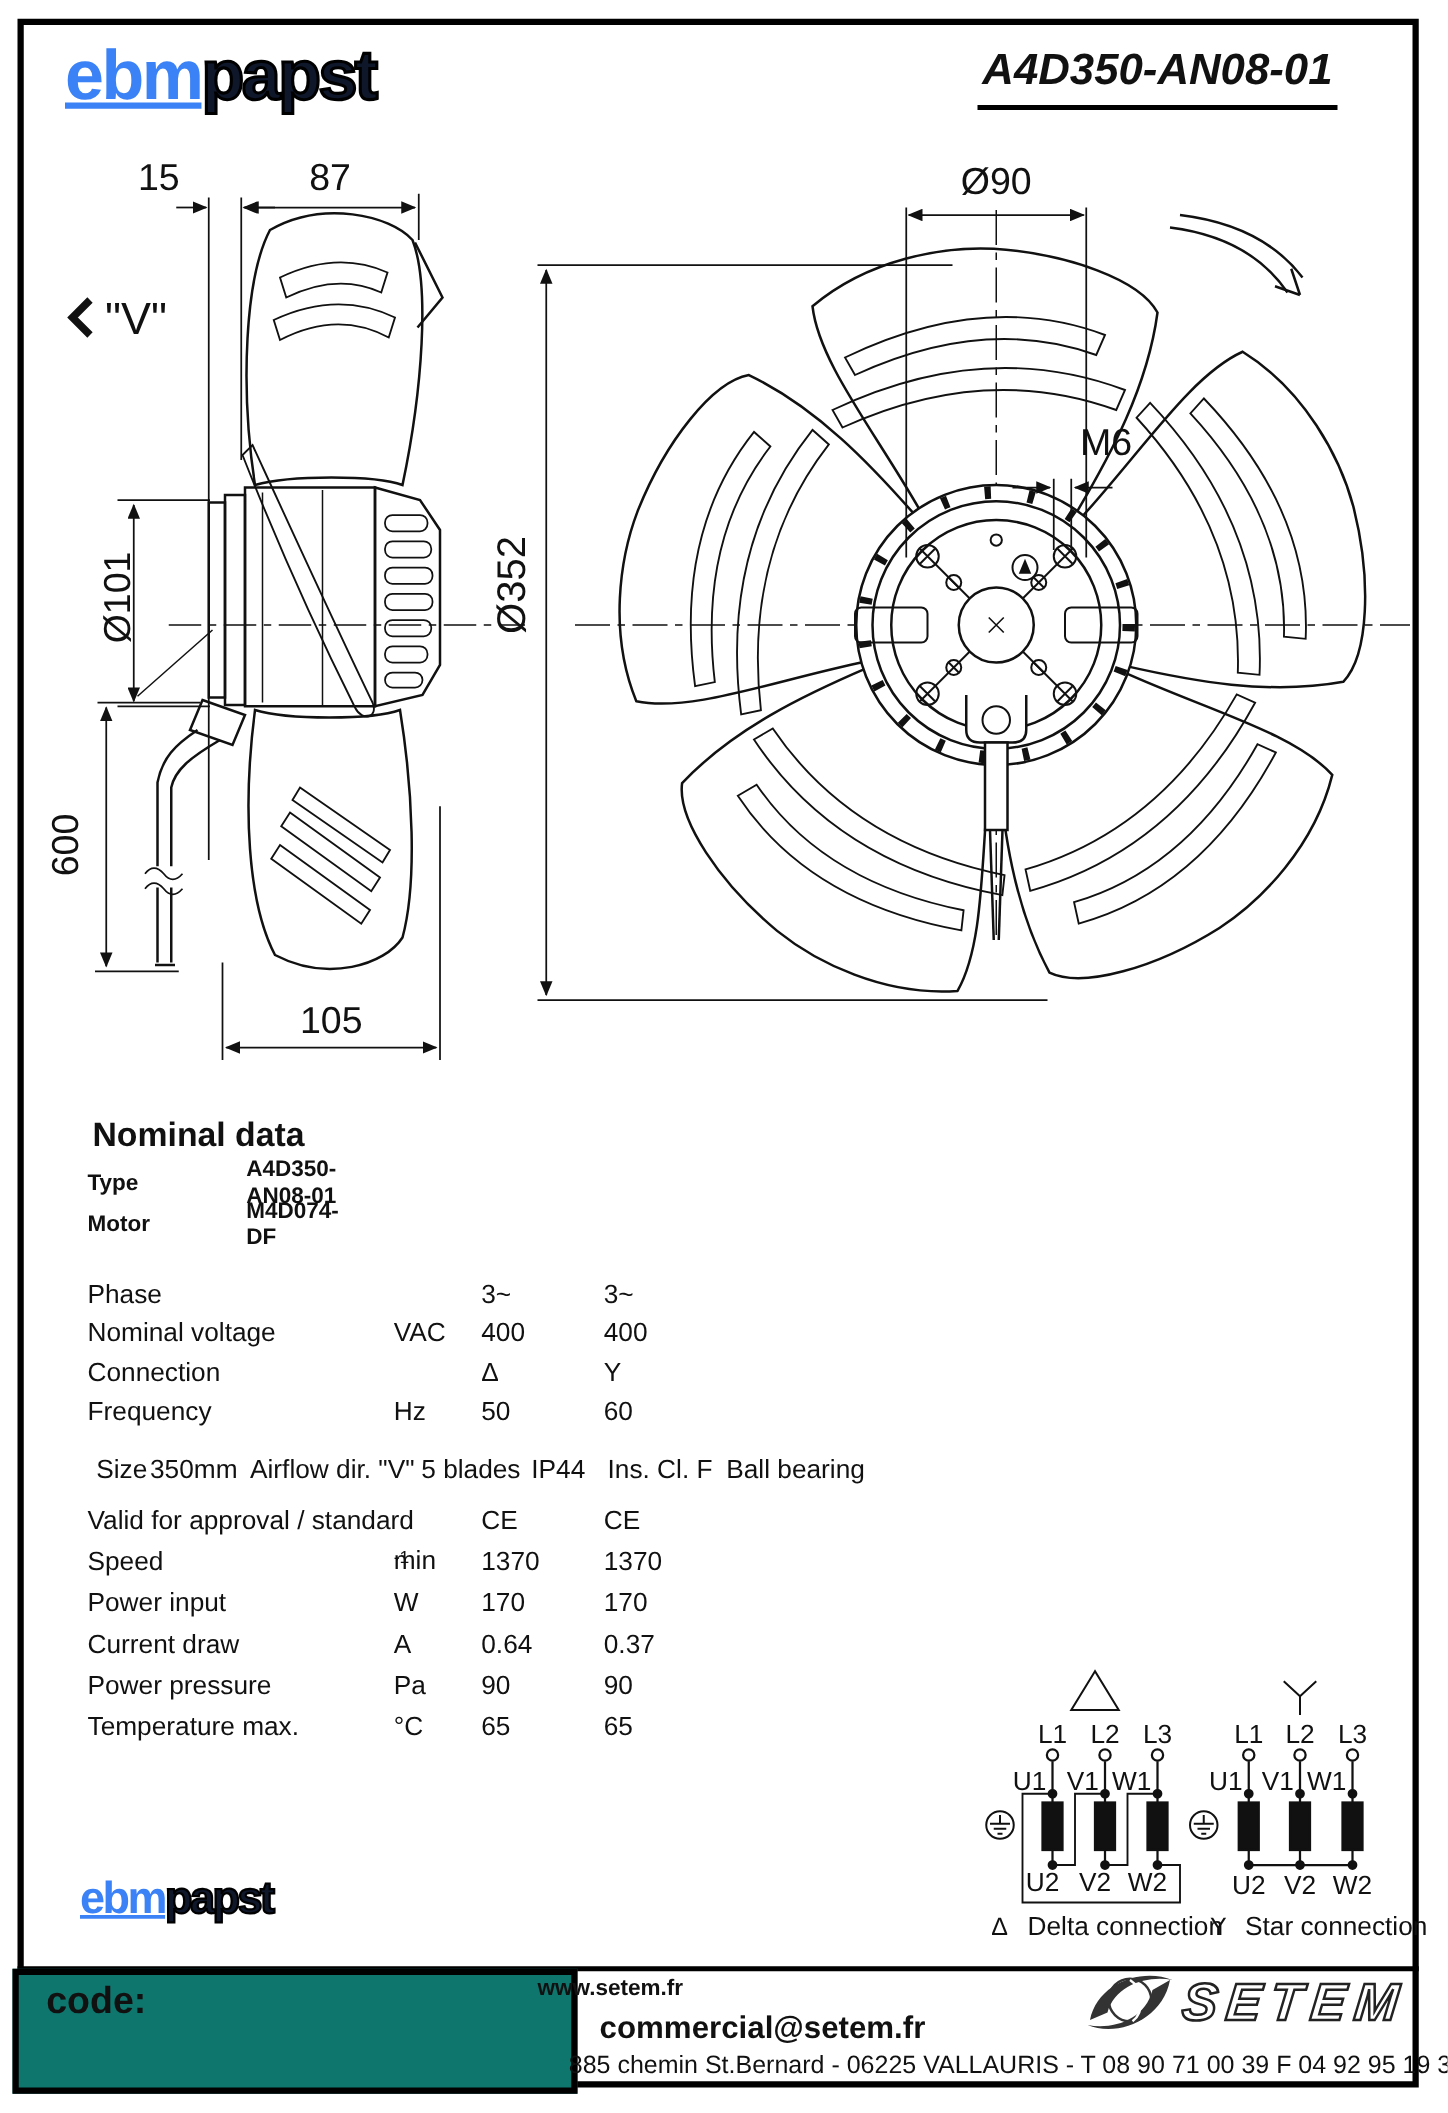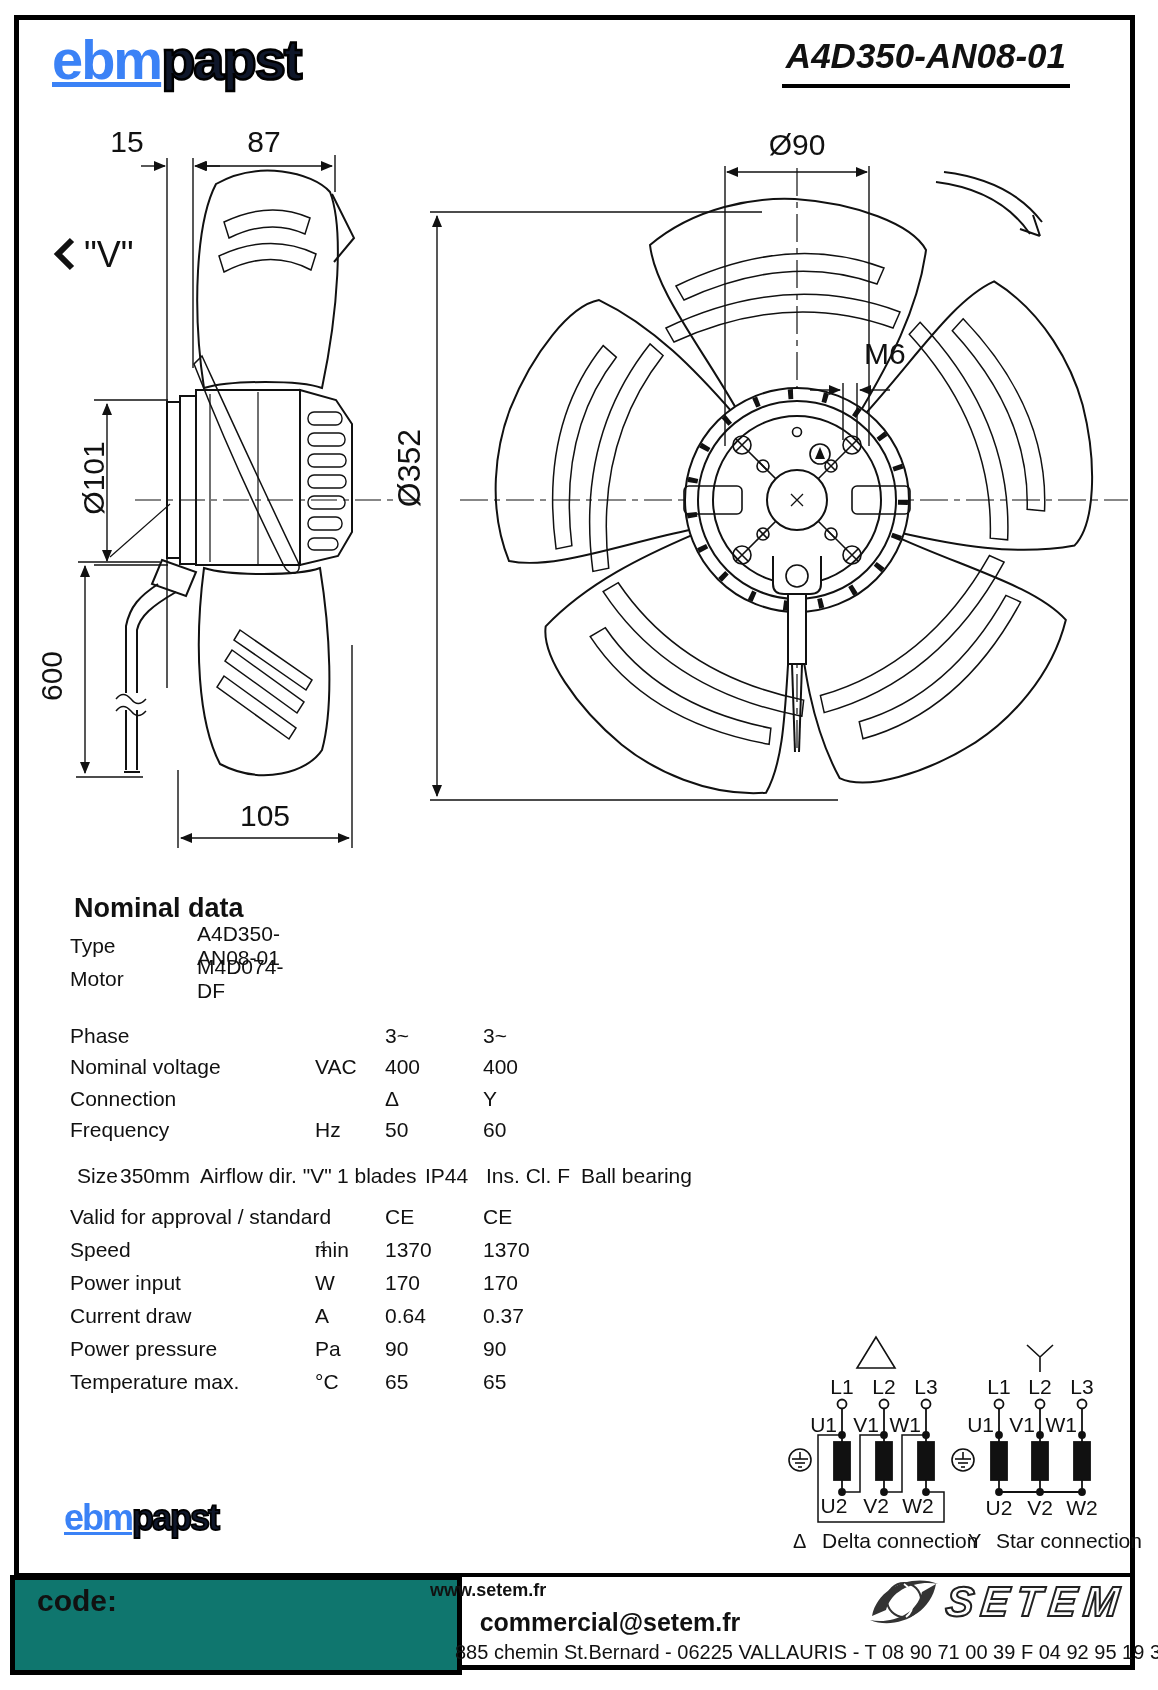--- a/index.html
+++ b/index.html
@@ -9,21 +9,21 @@
   
   .logo{font-weight:bold;letter-spacing:-2px;line-height:1;}
   .logo .solid{color:#3b82f6;text-decoration:underline;}
   .logo .outline{color:#0f172a;-webkit-text-stroke:2.5px #000;text-shadow:0 0 1px #000;}
   .logo-main{left:52px;top:32px;font-size:56px;}
   .logo-small{left:64px;top:1500px;font-size:36px;}
   .logo-small .outline{-webkit-text-stroke:1.8px #000;}
   .model{right:88px;top:36px;font-size:35px;font-weight:bold;font-style:italic;border-bottom:4px solid #000;padding:0 4px 8px 4px;}
   
   .nominal-title{left:74px;top:893px;font-size:27px;font-weight:bold;}
-  .kvrow{left:70px;height:32px;font-size:21px;font-weight:normal;display:flex;align-items:center;}
+  .kvrow{left:70px;height:32px;font-size:18px;font-weight:bold;display:flex;align-items:center;}
   .kvrow .val{position:absolute;left:127px;}
   .trow{left:70px;height:31.5px;font-size:21px;}
   .trow2{height:33px;}
   .trow span{position:absolute;top:50%;transform:translateY(-50%);white-space:nowrap;}
   .c-label{left:0;}
   .c-unit{left:245px;}
   .c-v1{left:315px;}
   .c-v2{left:413px;}
   sup{font-size:14px;vertical-align:6px;}
   .sizerow{left:70px;top:1160px;height:32px;font-size:21px;width:700px;}
@@ -331,21 +331,21 @@
   <span class="c-label">Frequency</span>
   <span class="c-unit">Hz</span>
   <span class="c-v1">50</span>
   <span class="c-v2">60</span>
 </div>
 
 <div class="abs sizerow">
   <span style="left:7px">Size</span>
   <span style="left:50px">350mm</span>
   <span style="left:130px">Airflow dir. "V"</span>
-  <span style="left:267px">1 blades</span>
+  <span style="left:267px">5 blades</span>
   <span style="left:355px">IP44</span>
   <span style="left:416px">Ins. Cl. F</span>
   <span style="left:511px">Ball bearing</span>
 </div>
 
 <div class="abs trow trow2" style="top:1200px">
   <span class="c-label">Valid for approval / standard</span>
   <span class="c-v1">CE</span>
   <span class="c-v2">CE</span>
 </div>

